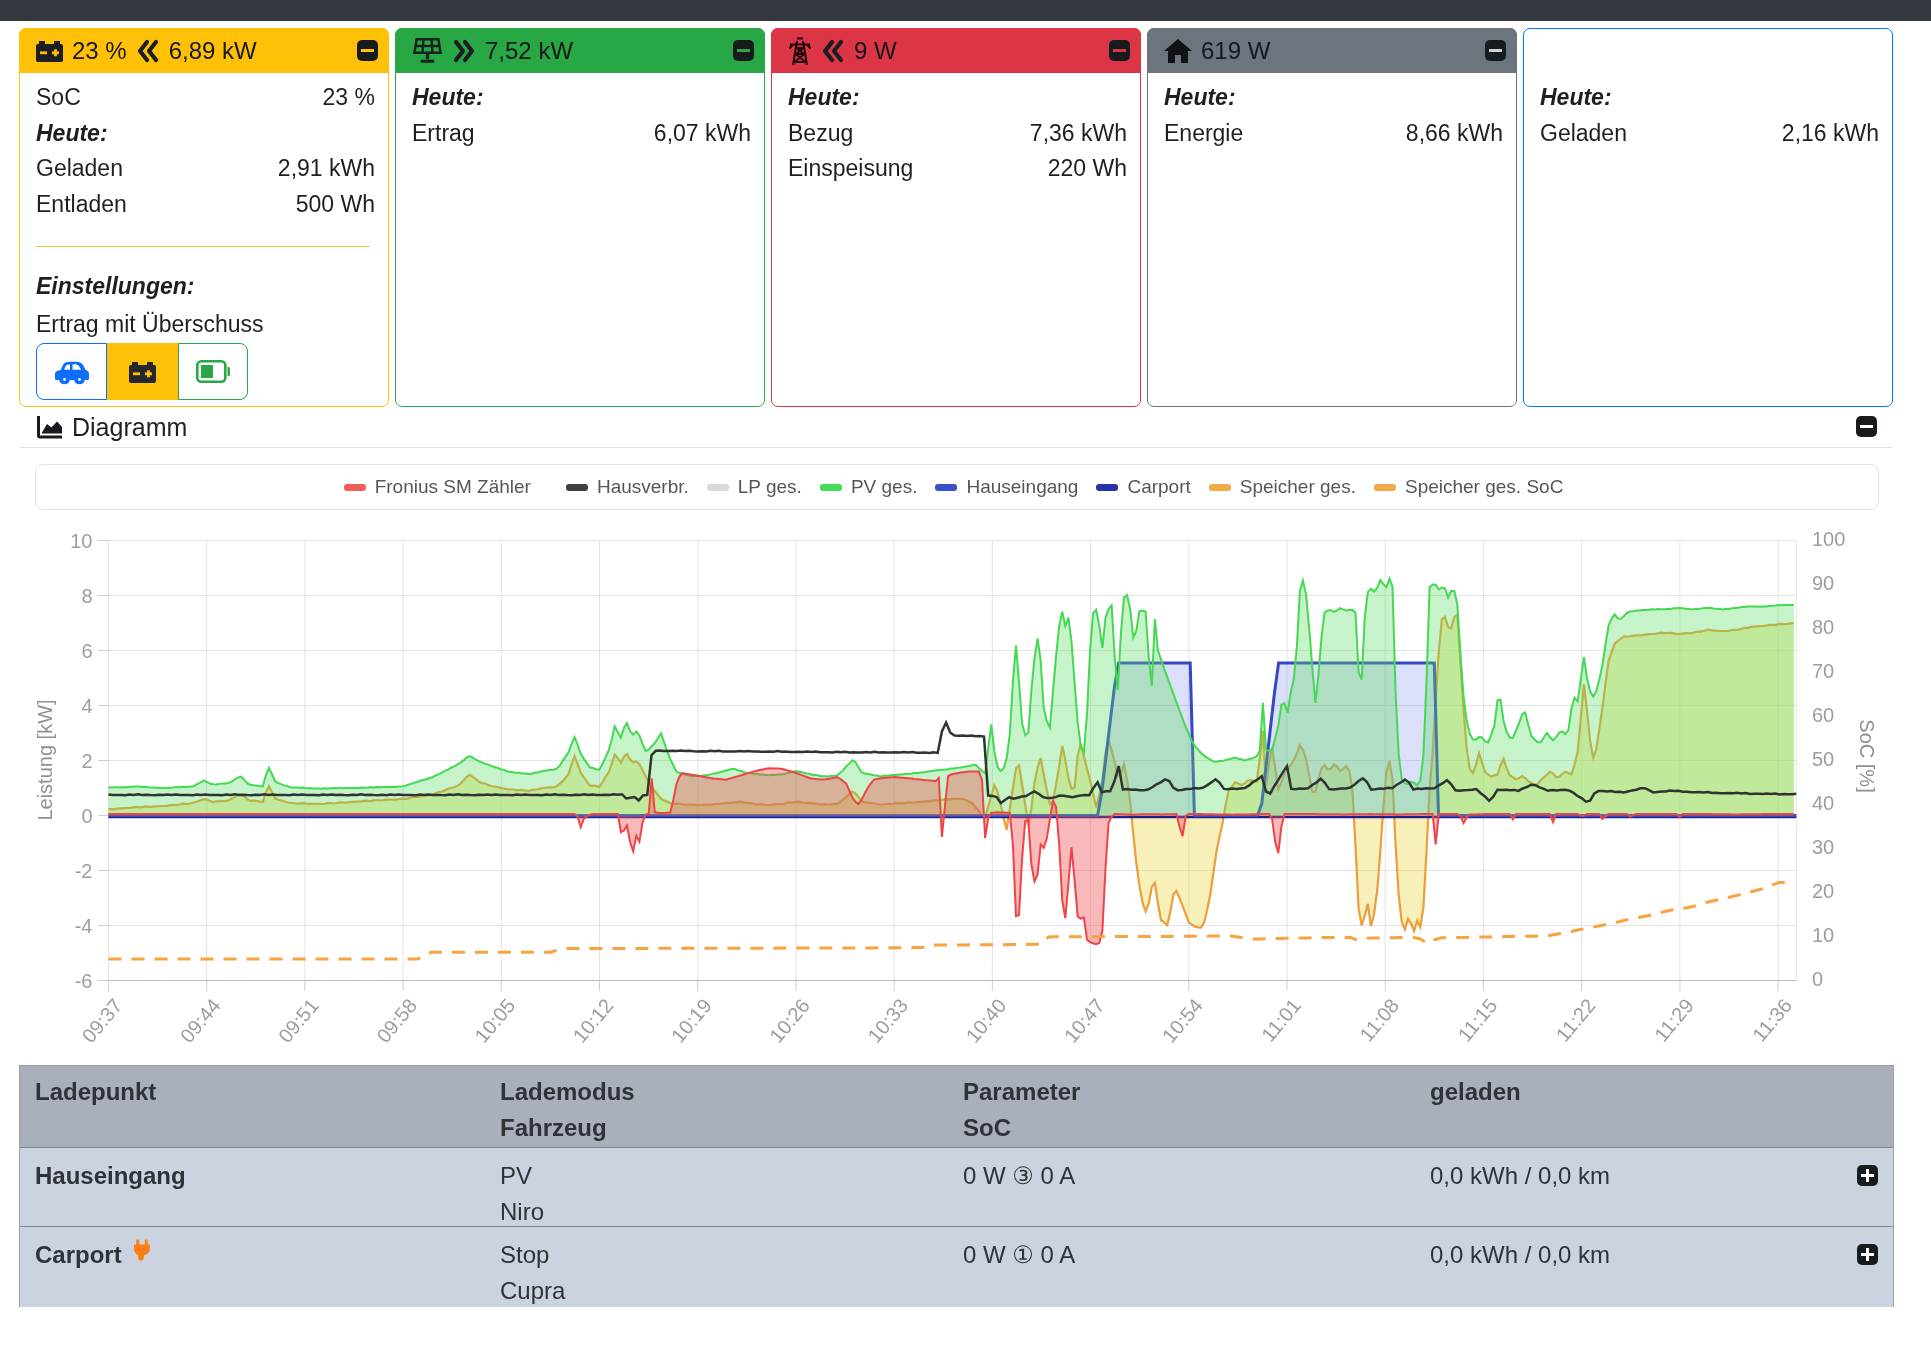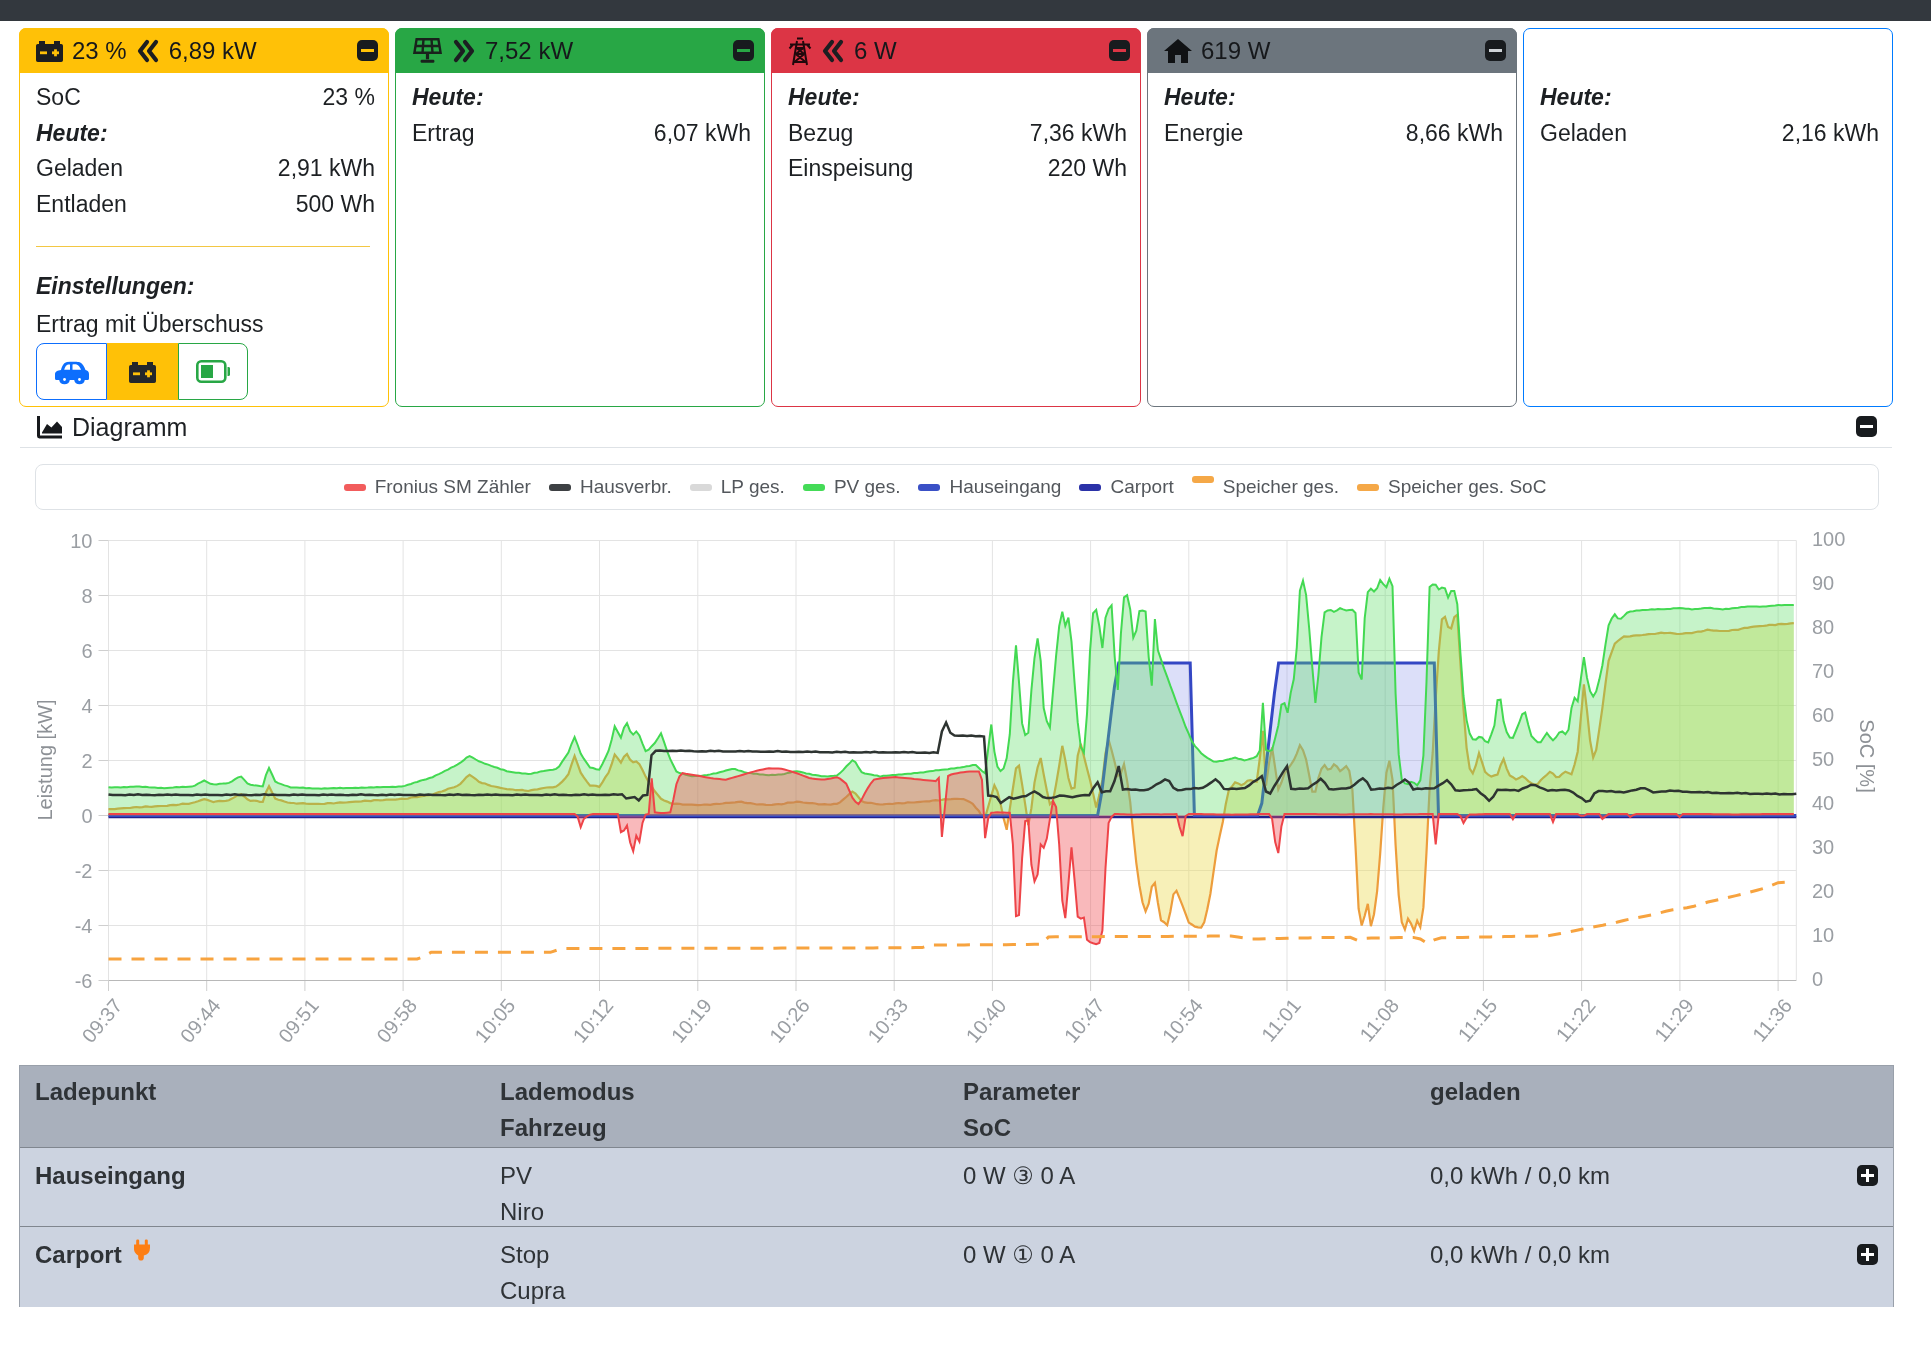--- a/index.html
+++ b/index.html
@@ -95,21 +95,21 @@
 <div style="position:absolute;left:-1px;top:-1px;width:370px;height:45px;background:#dc3545;border-radius:7px 7px 0 0;display:flex;align-items:center;padding-left:17px;box-sizing:border-box;gap:9px;font-size:24px;color:#16181b">
       <svg width="24" height="30" viewBox="0 0 24 30">
         <g fill="none" stroke="#20080c" stroke-width="2">
           <path d="M9 5 L5 29 M15 5 L19 29"></path>
           <path d="M9 2.5 h6 M2 8.5 h20 M5 8.5 l-3.5 4 M19 8.5 l3.5 4 M8.4 12 h7.2 M7.6 18 h8.8 M8.4 12 L16.3 18 M15.6 12 L7.7 18 M7.7 18 L17.6 26 M16.3 18 L6.4 26 M5.8 26 h12.4"></path>
         </g>
       </svg>
       <svg width="24" height="24" viewBox="0 0 24 24">
         <path d="M11 3 L4 12 L11 21 M20 3 L13 12 L20 21" fill="none" stroke="#1c1e21" stroke-width="4.2" stroke-linecap="round" stroke-linejoin="round"></path>
       </svg>
-      <span>6 W</span>
+      <span>9 W</span>
       <div style="position:absolute;left:338px;top:12px;width:21px;height:21px;background:#181b1e;border-radius:5px">
         <span style="position:absolute;left:4px;top:9px;width:13px;height:3px;background:#dc3545"></span>
       </div>
     </div>
 <div style="position:absolute;left:0;top:45px;width:366px;bottom:0;font-size:23px;color:#1d2023">
       <div style="padding-top:6px">
         <div style="display:flex;justify-content:space-between;padding:0 11px 0 16px;line-height:35.5px">
           <i><b>Heute:</b></i>
           <span></span>
         </div>
@@ -154,27 +154,27 @@
       <path fill="#17191c" d="M2 0 v20 a2.4 2.4 0 0 0 2.4 2.4 H27 v-3 H5 V0 Z"></path>
       <path fill="#17191c" d="M7 16.5 L12 8 l4.4 3.6 L22 5.5 l5 5.5 V17.5 H7 Z"></path>
     </svg>
     <span>Diagramm</span>
   </div>
 <div style="position:absolute;left:1856px;top:416px;width:21px;height:21px;background:#181b1e;border-radius:5px">
     <span style="position:absolute;left:4px;top:9px;width:13px;height:3px;background:#ffffff"></span>
   </div>
 <div style="position:absolute;left:20px;top:447px;width:1872px;border-top:1px solid #dee2e6"></div>
 <div style="position:absolute;left:35px;top:464px;width:1842px;height:44px;border:1px solid #dee2e6;border-radius:8px;display:flex;align-items:center;justify-content:center;font-size:19px;color:#53575c">
-    <span style="display:inline-flex;align-items:center;margin:0 9px"><span style="width:22px;height:7px;border-radius:3px;background:#f25c5c;margin-right:9px"></span>Fronius SM Zähler</span>
+    <span style="display:inline-flex;align-items:center;margin:0 26px"><span style="width:22px;height:7px;border-radius:3px;background:#f25c5c;margin-right:9px"></span>Fronius SM Zähler</span>
     <span style="display:inline-flex;align-items:center;margin:0 9px"><span style="width:22px;height:7px;border-radius:3px;background:#3d4043;margin-right:9px"></span>Hausverbr.</span>
     <span style="display:inline-flex;align-items:center;margin:0 9px"><span style="width:22px;height:7px;border-radius:3px;background:#d9d9d9;margin-right:9px"></span>LP ges.</span>
     <span style="display:inline-flex;align-items:center;margin:0 9px"><span style="width:22px;height:7px;border-radius:3px;background:#44db57;margin-right:9px"></span>PV ges.</span>
     <span style="display:inline-flex;align-items:center;margin:0 9px"><span style="width:22px;height:7px;border-radius:3px;background:#3a50c6;margin-right:9px"></span>Hauseingang</span>
     <span style="display:inline-flex;align-items:center;margin:0 9px"><span style="width:22px;height:7px;border-radius:3px;background:#2b32a8;margin-right:9px"></span>Carport</span>
-    <span style="display:inline-flex;align-items:flex-start;margin:0 9px"><span style="width:22px;height:7px;border-radius:3px;background:#f5a847;margin-right:9px"></span>Speicher ges.</span>
+    <span style="display:inline-flex;align-items:center;margin:0 9px"><span style="width:22px;height:7px;border-radius:3px;background:#f5a847;margin-right:9px"></span>Speicher ges.</span>
     <span style="display:inline-flex;align-items:center;margin:12px 9px"><span style="width:22px;height:7px;border-radius:3px;background:#f5a847;margin-right:9px"></span>Speicher ges. SoC</span>
     <span style="width:24px"></span>
   </div>
 <svg width="1931" height="1349" viewBox="0 0 1931 1349" style="position:absolute;left:0;top:0">
 <line x1="108.5" y1="540.5" x2="108.5" y2="980.5" stroke="#e3e3e3" stroke-width="1"></line>
 <line x1="108.5" y1="980.5" x2="108.5" y2="991" stroke="#cfcfcf" stroke-width="1"></line>
 <line x1="206.7" y1="540.5" x2="206.7" y2="980.5" stroke="#e3e3e3" stroke-width="1"></line>
 <line x1="206.7" y1="980.5" x2="206.7" y2="991" stroke="#cfcfcf" stroke-width="1"></line>
 <line x1="304.9" y1="540.5" x2="304.9" y2="980.5" stroke="#e3e3e3" stroke-width="1"></line>
 <line x1="304.9" y1="980.5" x2="304.9" y2="991" stroke="#cfcfcf" stroke-width="1"></line>

